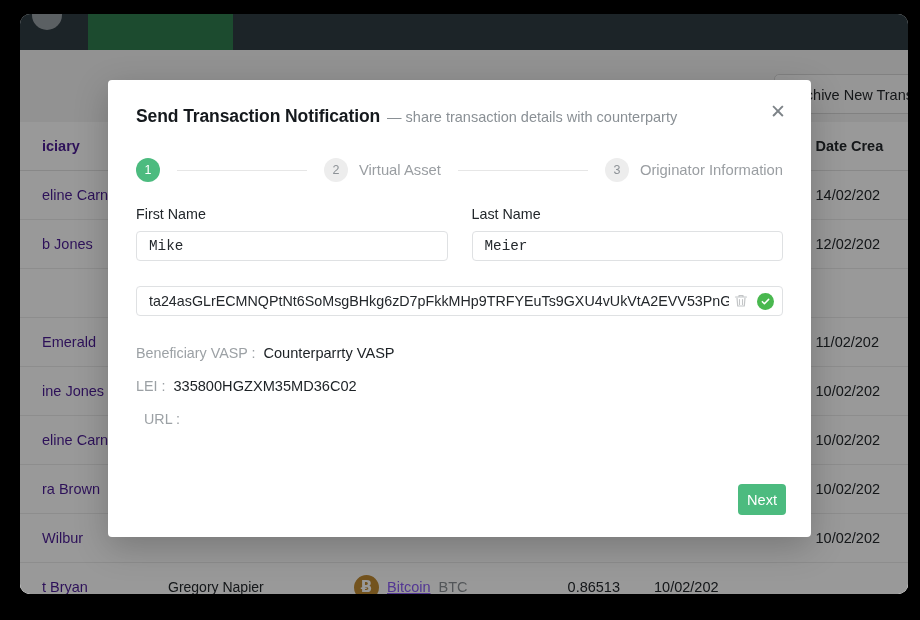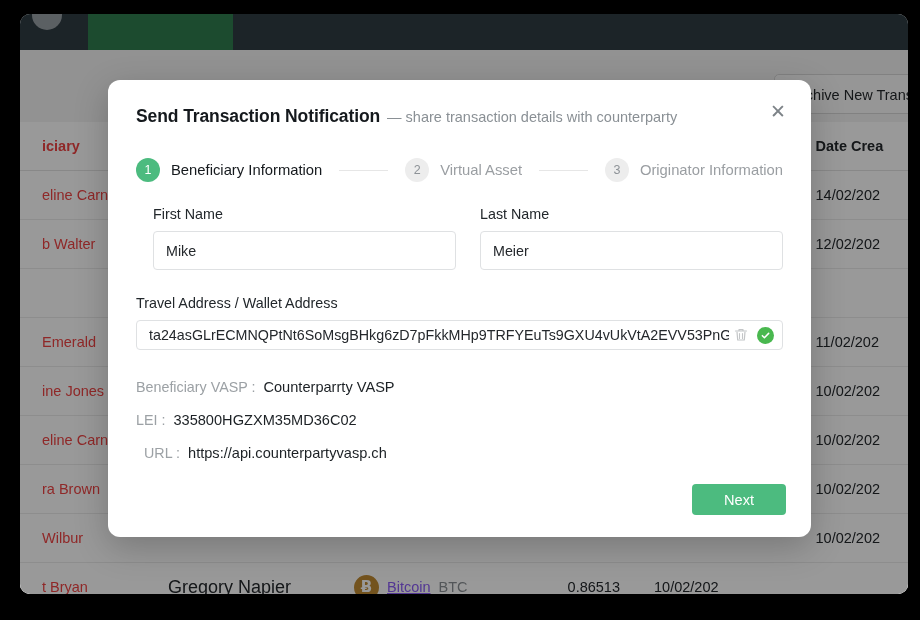--- a/index.html
+++ b/index.html
@@ -88,22 +88,22 @@
     height: 49px;
     border-bottom: 1px solid #ececec;
     padding-left: 0;
   }
   .tx-row.header {
     font-weight: bold;
     color: #1e2226;
     font-size: 14.5px;
     border-bottom: 1px solid #e3e3e3;
   }
-  .tx-row .c-beneficiary { width: 148px; padding-left: 22px; font-size: 14.5px; color: #ef4444; white-space: nowrap; }
-  .tx-row .c-originator  { width: 186px; font-size: 18px; color: #24282c; white-space: nowrap; }
+  .tx-row .c-beneficiary { width: 148px; padding-left: 22px; font-size: 14.5px; color: #4c1d95; white-space: nowrap; }
+  .tx-row .c-originator  { width: 186px; font-size: 14px; color: #24282c; white-space: nowrap; }
   .tx-row .c-vasp        { width: 190px; font-size: 14.5px; color: #24282c; white-space: nowrap; }
   .tx-row .c-asset       { width: 150px; font-size: 14.5px; color: #24282c; white-space: nowrap; display: flex; align-items: center; gap: 8px; }
   .tx-row .c-amount      { width: 116px; text-align: right; font-size: 14.5px; color: #24282c; white-space: nowrap; }
   .tx-row .c-date        { width: 130px; padding-left: 34px; font-size: 14.5px; color: #24282c; white-space: nowrap; }
 
   .btc-coin {
     width: 25px; height: 25px;
     border-radius: 50%;
     background: #c08b33;
     color: #ffffff;
@@ -128,21 +128,21 @@
   }
 
   
   #modal {
     position: absolute;
     left: 108px;
     top: 80px;
     width: 703px;
     height: 457px;
     background: #ffffff;
-    border-radius: 12px;
+    border-radius: 4px;
     z-index: 10;
     box-shadow: 0 10px 34px rgba(0,0,0,0.22);
   }
 
   #modal-header {
     position: absolute;
     left: 0; top: 0;
     width: 100%;
     padding: 26px 28px 0 28px;
   }
@@ -225,41 +225,40 @@
   
   #form-area {
     position: absolute;
     left: 28px;
     right: 28px;
     top: 126px;
   }
   .field-row {
     display: flex;
     gap: 24px;
-    margin-left: 17px;
   }
   .field {
     flex: 1 1 0;
     min-width: 0;
   }
   .field-label {
     font-size: 14.3px;
     color: #22272b;
     margin-bottom: 9px;
     display: block;
   }
   .field-input {
     width: 100%;
-    height: 39px;
+    height: 30px;
     border: 1px solid #dfe1e3;
     border-radius: 4px;
     padding: 12px 12px;
     font-size: 14.3px;
     color: #24282c;
-    font-family: Liberation Sans, sans-serif;
+    font-family: Liberation Mono, monospace;
     background: #ffffff;
     outline: none;
     line-height: 28px;
   }
   .field-block { margin-top: 25px; }
 
   #travel-wrap {
     position: relative;
     display: flex;
     align-items: center;
@@ -326,21 +325,21 @@
     position: absolute;
     right: 25px;
     bottom: 22px;
   }
   #next-button {
     background: #4cbb7f;
     color: #ffffff;
     border: none;
     border-radius: 4px;
     height: 31px;
-    padding: 0 32px;
+    padding: 0 9px;
     font-size: 14.6px;
     font-family: "Liberation Sans", sans-serif;
     cursor: pointer;
   }
 </style>
 </head>
 <body>
 
 <div id="screen">
 
@@ -369,21 +368,21 @@
         <div id="rows-container">
             <div class="tx-row">
               <div class="c-beneficiary">eline Carney</div>
               <div class="c-originator"></div>
               <div class="c-vasp"></div>
               <div class="c-asset"></div>
               <div class="c-amount"></div>
               <div class="c-date">14/02/202</div>
             </div>
             <div class="tx-row">
-              <div class="c-beneficiary">b Walter</div>
+              <div class="c-beneficiary">b Jones</div>
               <div class="c-originator"></div>
               <div class="c-vasp"></div>
               <div class="c-asset"></div>
               <div class="c-amount"></div>
               <div class="c-date">12/02/202</div>
             </div>
             <div class="tx-row">
               <div class="c-originator"></div>
               <div class="c-vasp"></div>
               <div class="c-asset"></div>
@@ -457,21 +456,20 @@
         <span id="modal-subtitle">— share transaction details with counterparty</span>
       </div>
     </div>
 
     <div id="modal-close">✕</div>
 
     <div id="stepper">
 
       <div class="step active">
         <span class="step-num">1</span>
-        <span class="step-label">Beneficiary Information</span>
       </div>
 
       <span class="step-line"></span>
 
       <div class="step">
         <span class="step-num">2</span>
         <span class="step-label">Virtual Asset</span>
       </div>
 
       <span class="step-line"></span>
@@ -489,21 +487,20 @@
           <label class="field-label">First Name</label>
           <input class="field-input" type="text" value="Mike" style="">
         </div>
         <div class="field">
           <label class="field-label">Last Name</label>
           <input class="field-input" type="text" value="Meier" style="">
         </div>
       </div>
 
       <div class="field-block">
-        <label class="field-label">Travel Address / Wallet Address</label>
         <div id="travel-wrap">
           <input id="travel-input" type="text" value="ta24asGLrECMNQPtNt6SoMsgBHkg6zD7pFkkMHp9TRFYEuTs9GXU4vUkVtA2EVV53PnGN" style="">
           <span class="trash-icon">
             <svg viewBox="0 0 16 16" width="16" height="16" aria-hidden="true">
               <path d="M2.5 4h11" stroke="#7b8084" stroke-width="1.2" fill="none" stroke-linecap="round"></path>
               <path d="M6 4V2.6h4V4" stroke="#7b8084" stroke-width="1.2" fill="none" stroke-linejoin="round"></path>
               <path d="M4 4.8l.7 8.2h6.6l.7-8.2" stroke="#7b8084" stroke-width="1.2" fill="none" stroke-linejoin="round"></path>
               <path d="M6.5 6.6v4.8M9.5 6.6v4.8" stroke="#7b8084" stroke-width="1.1" fill="none" stroke-linecap="round"></path>
             </svg>
           </span>
@@ -519,21 +516,20 @@
         <div class="info-line">
           <span class="info-key">Beneficiary VASP :</span>
           <span class="info-val">Counterparrty VASP</span>
         </div>
         <div class="info-line">
           <span class="info-key">LEI :</span>
           <span class="info-val">335800HGZXM35MD36C02</span>
         </div>
         <div class="info-line">
           <span class="info-key">URL :</span>
-          <span class="info-val">https://api.counterpartyvasp.ch</span>
         </div>
       </div>
     </div>
 
     <div id="modal-footer">
       <button id="next-button">Next</button>
     </div>
   </div>
 
 </div>

